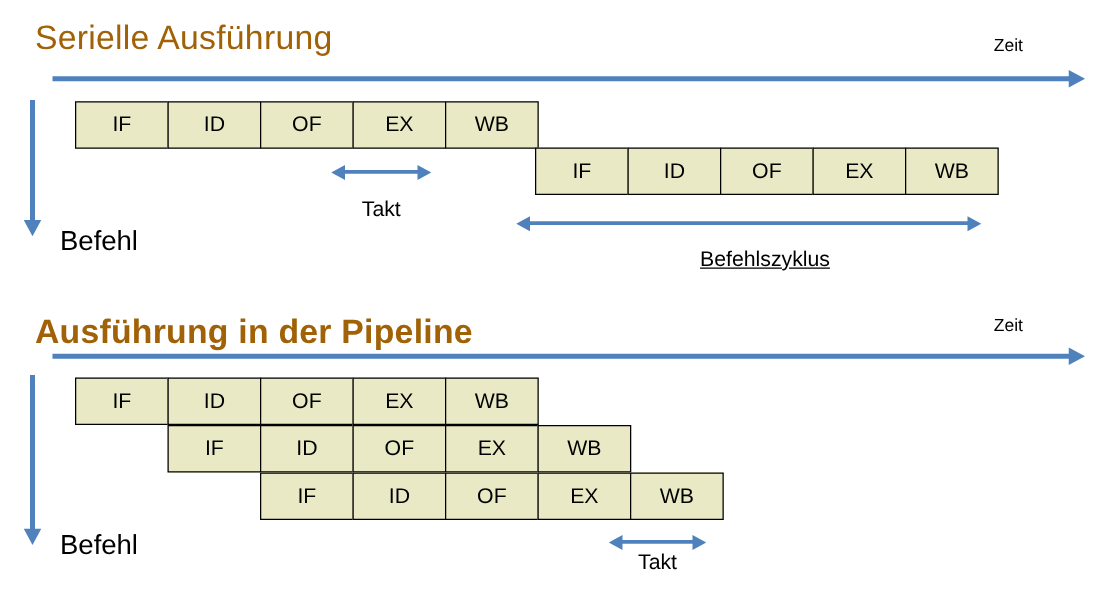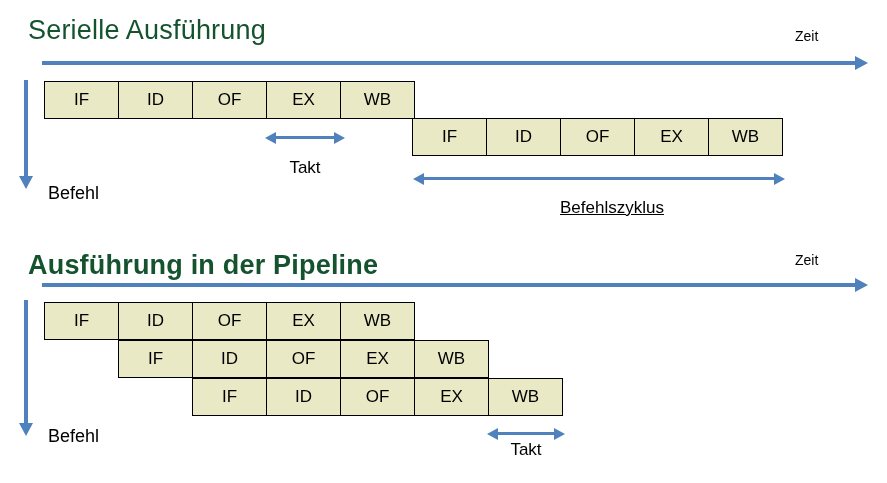--- a/index.html
+++ b/index.html
@@ -16,21 +16,21 @@
     color: #000000;
   }
 
   .section { position: absolute; left: 0; top: 0; width: 887px; }
 
   .title {
     position: absolute;
     font-size: 27px;
     line-height: 32px;
     letter-spacing: 0.2px;
-    color: #14532d;
+    color: #a16207;
     white-space: nowrap;
   }
 
   
   .time-axis {
     position: absolute;
     height: 4px;
     background: #4f81bd;
   }
   .time-axis::after {
@@ -63,40 +63,40 @@
     bottom: -11px;
     left: -5px;
     width: 0;
     height: 0;
     border-top: 13px solid #4f81bd;
     border-left: 7px solid transparent;
     border-right: 7px solid transparent;
   }
   .befehl-label {
     position: absolute;
-    font-size: 18px;
+    font-size: 22px;
     line-height: 20px;
     white-space: nowrap;
   }
 
   
   .stage-row { position: absolute; display: flex; }
   .stage-box {
     box-sizing: border-box;
     background: #e9e9c6;
     border: 1px solid #000000;
     margin-left: -1px;
     height: 38px;
     display: flex;
     align-items: center;
     justify-content: center;
     font-size: 17px;
     line-height: 20px;
   }
-  .stage-row .stage-box:first-child { margin-left: 0; }
+  .stage-row .stage-box:first-child { margin-left: 16px; }
 
   
   .measure {
     position: absolute;
     height: 3px;
     background: #4f81bd;
   }
   .measure::before {
     content: "";
     position: absolute;

